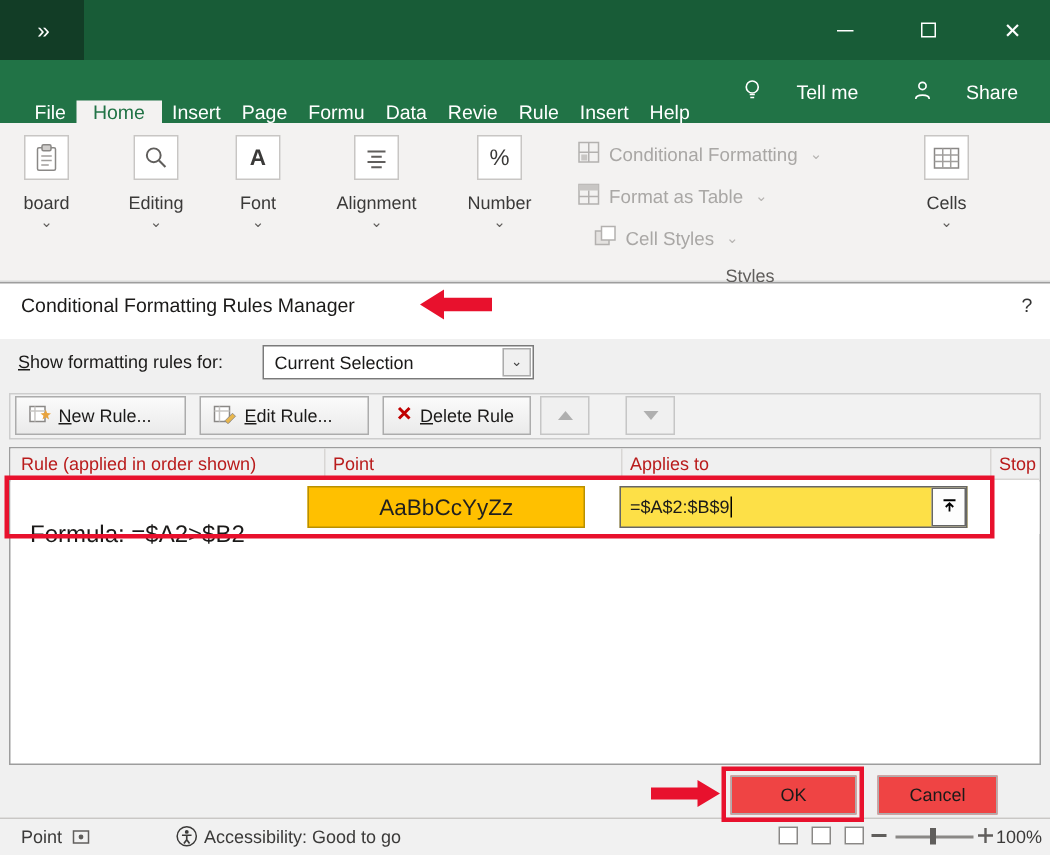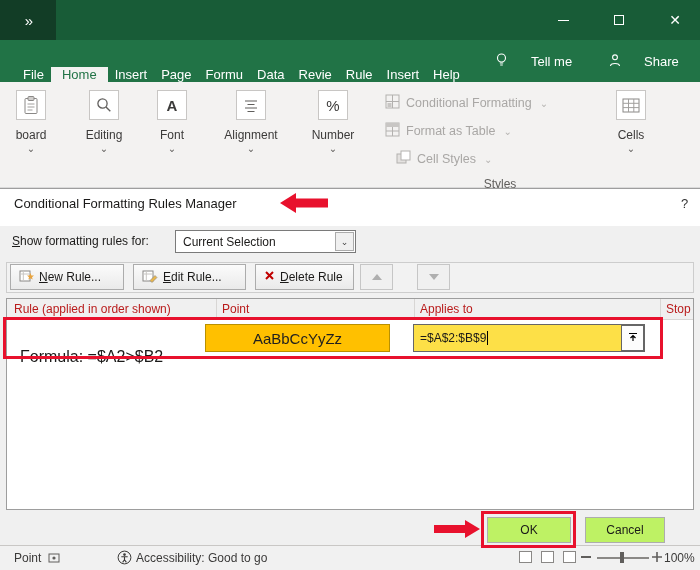--- a/index.html
+++ b/index.html
@@ -48,21 +48,21 @@
   .rulelist{left:6px;top:298px;width:688px;height:212px;background:#fff;border:1px solid #9D9D9D;}
   .listhead{left:7px;top:299px;width:686px;height:21px;background:#F0F0F0;border-bottom:1px solid #D8D6D4;}
   .colsep{position:absolute;top:299px;width:1px;height:21px;background:#D8D6D4;}
   .hcell{position:absolute;top:302px;font-size:12px;color:#b91c1c;white-space:nowrap;}
   .rulerow{left:7px;top:321px;width:686px;height:35px;background:#fff;}
   .ruletext{left:20px;top:328px;font-size:16px;white-space:nowrap;margin-top:20px;}
   .fmtbox{left:205px;top:324px;width:185px;height:28px;background:var(--gold);border:1px solid #B99000;display:flex;align-items:center;justify-content:center;font-size:15px;color:#1F1F1F;}
   .applies{left:413px;top:324px;width:232px;height:28px;background:#fde047;border:1px solid #666;display:flex;align-items:center;padding-left:6px;font-size:12px;}
   .caret{width:1px;height:14px;background:#000;margin-left:1px;}
   .rangebtn{left:621px;top:325px;width:23px;height:26px;background:#FDFDFD;border:1px solid #666;display:flex;align-items:center;justify-content:center;}
-  .pushbtn{position:absolute;height:26px;background:#bef264;border:1px solid #ADADAD;font-size:12px;display:flex;align-items:center;justify-content:center;color:#1b1a19;text-align:center;}
+  .pushbtn{position:absolute;height:26px;background:#ef4444;border:1px solid #ADADAD;font-size:12px;display:flex;align-items:center;justify-content:center;color:#1b1a19;text-align:center;}
   .annbox{position:absolute;border:3px solid var(--red);z-index:40;}
   .annarrow{position:absolute;z-index:41;line-height:0;}
   
   .statusbar{left:0;top:545px;width:700px;height:25px;background:#F1F1F1;border-top:1px solid #C9C7C5;}
   .sbtext{position:absolute;top:551px;font-size:12px;color:var(--txt);white-space:nowrap;}
   .viewicon{position:absolute;top:551px;width:13px;height:12px;border:1px solid #8A8886;background:#fff;}
   .zoomminus{position:absolute;left:581px;top:556px;width:10px;height:2px;background:#605E5C;}
   .zoomtrack{position:absolute;left:597px;top:557px;width:52px;height:2px;background:#8A8886;}
   .zoomthumb{position:absolute;left:620px;top:552px;width:4px;height:11px;background:#605E5C;}
 </style>

